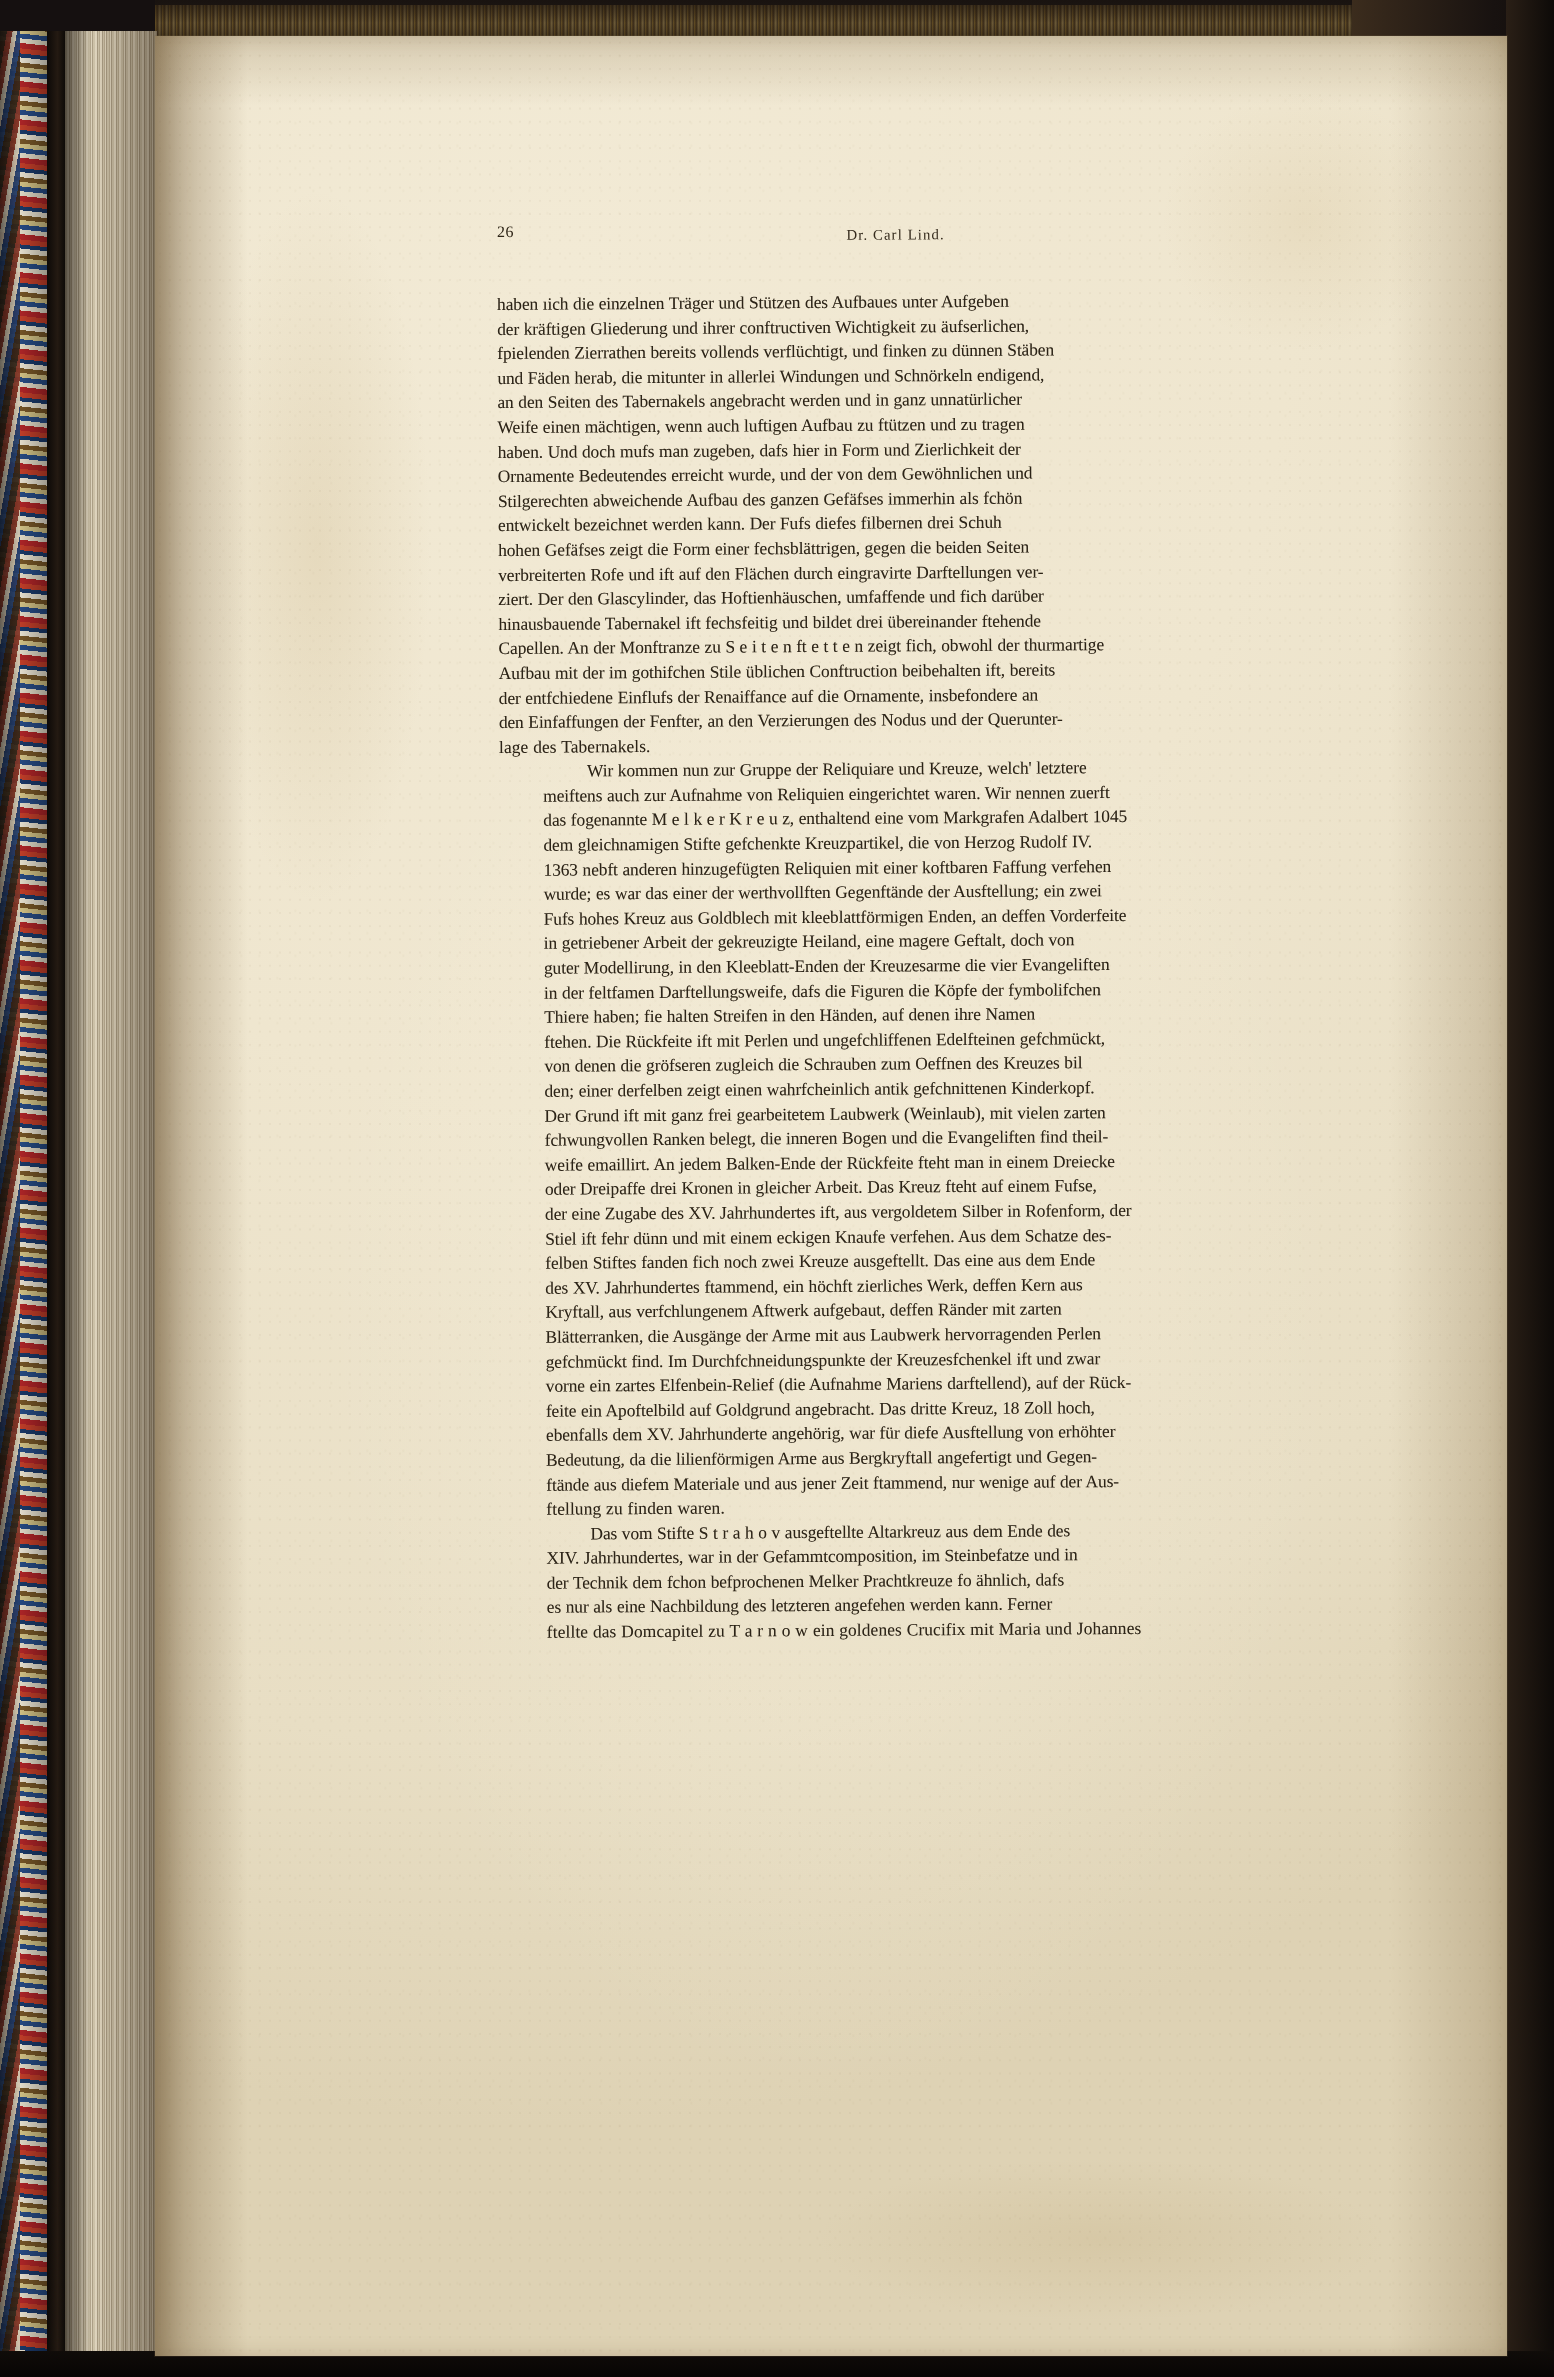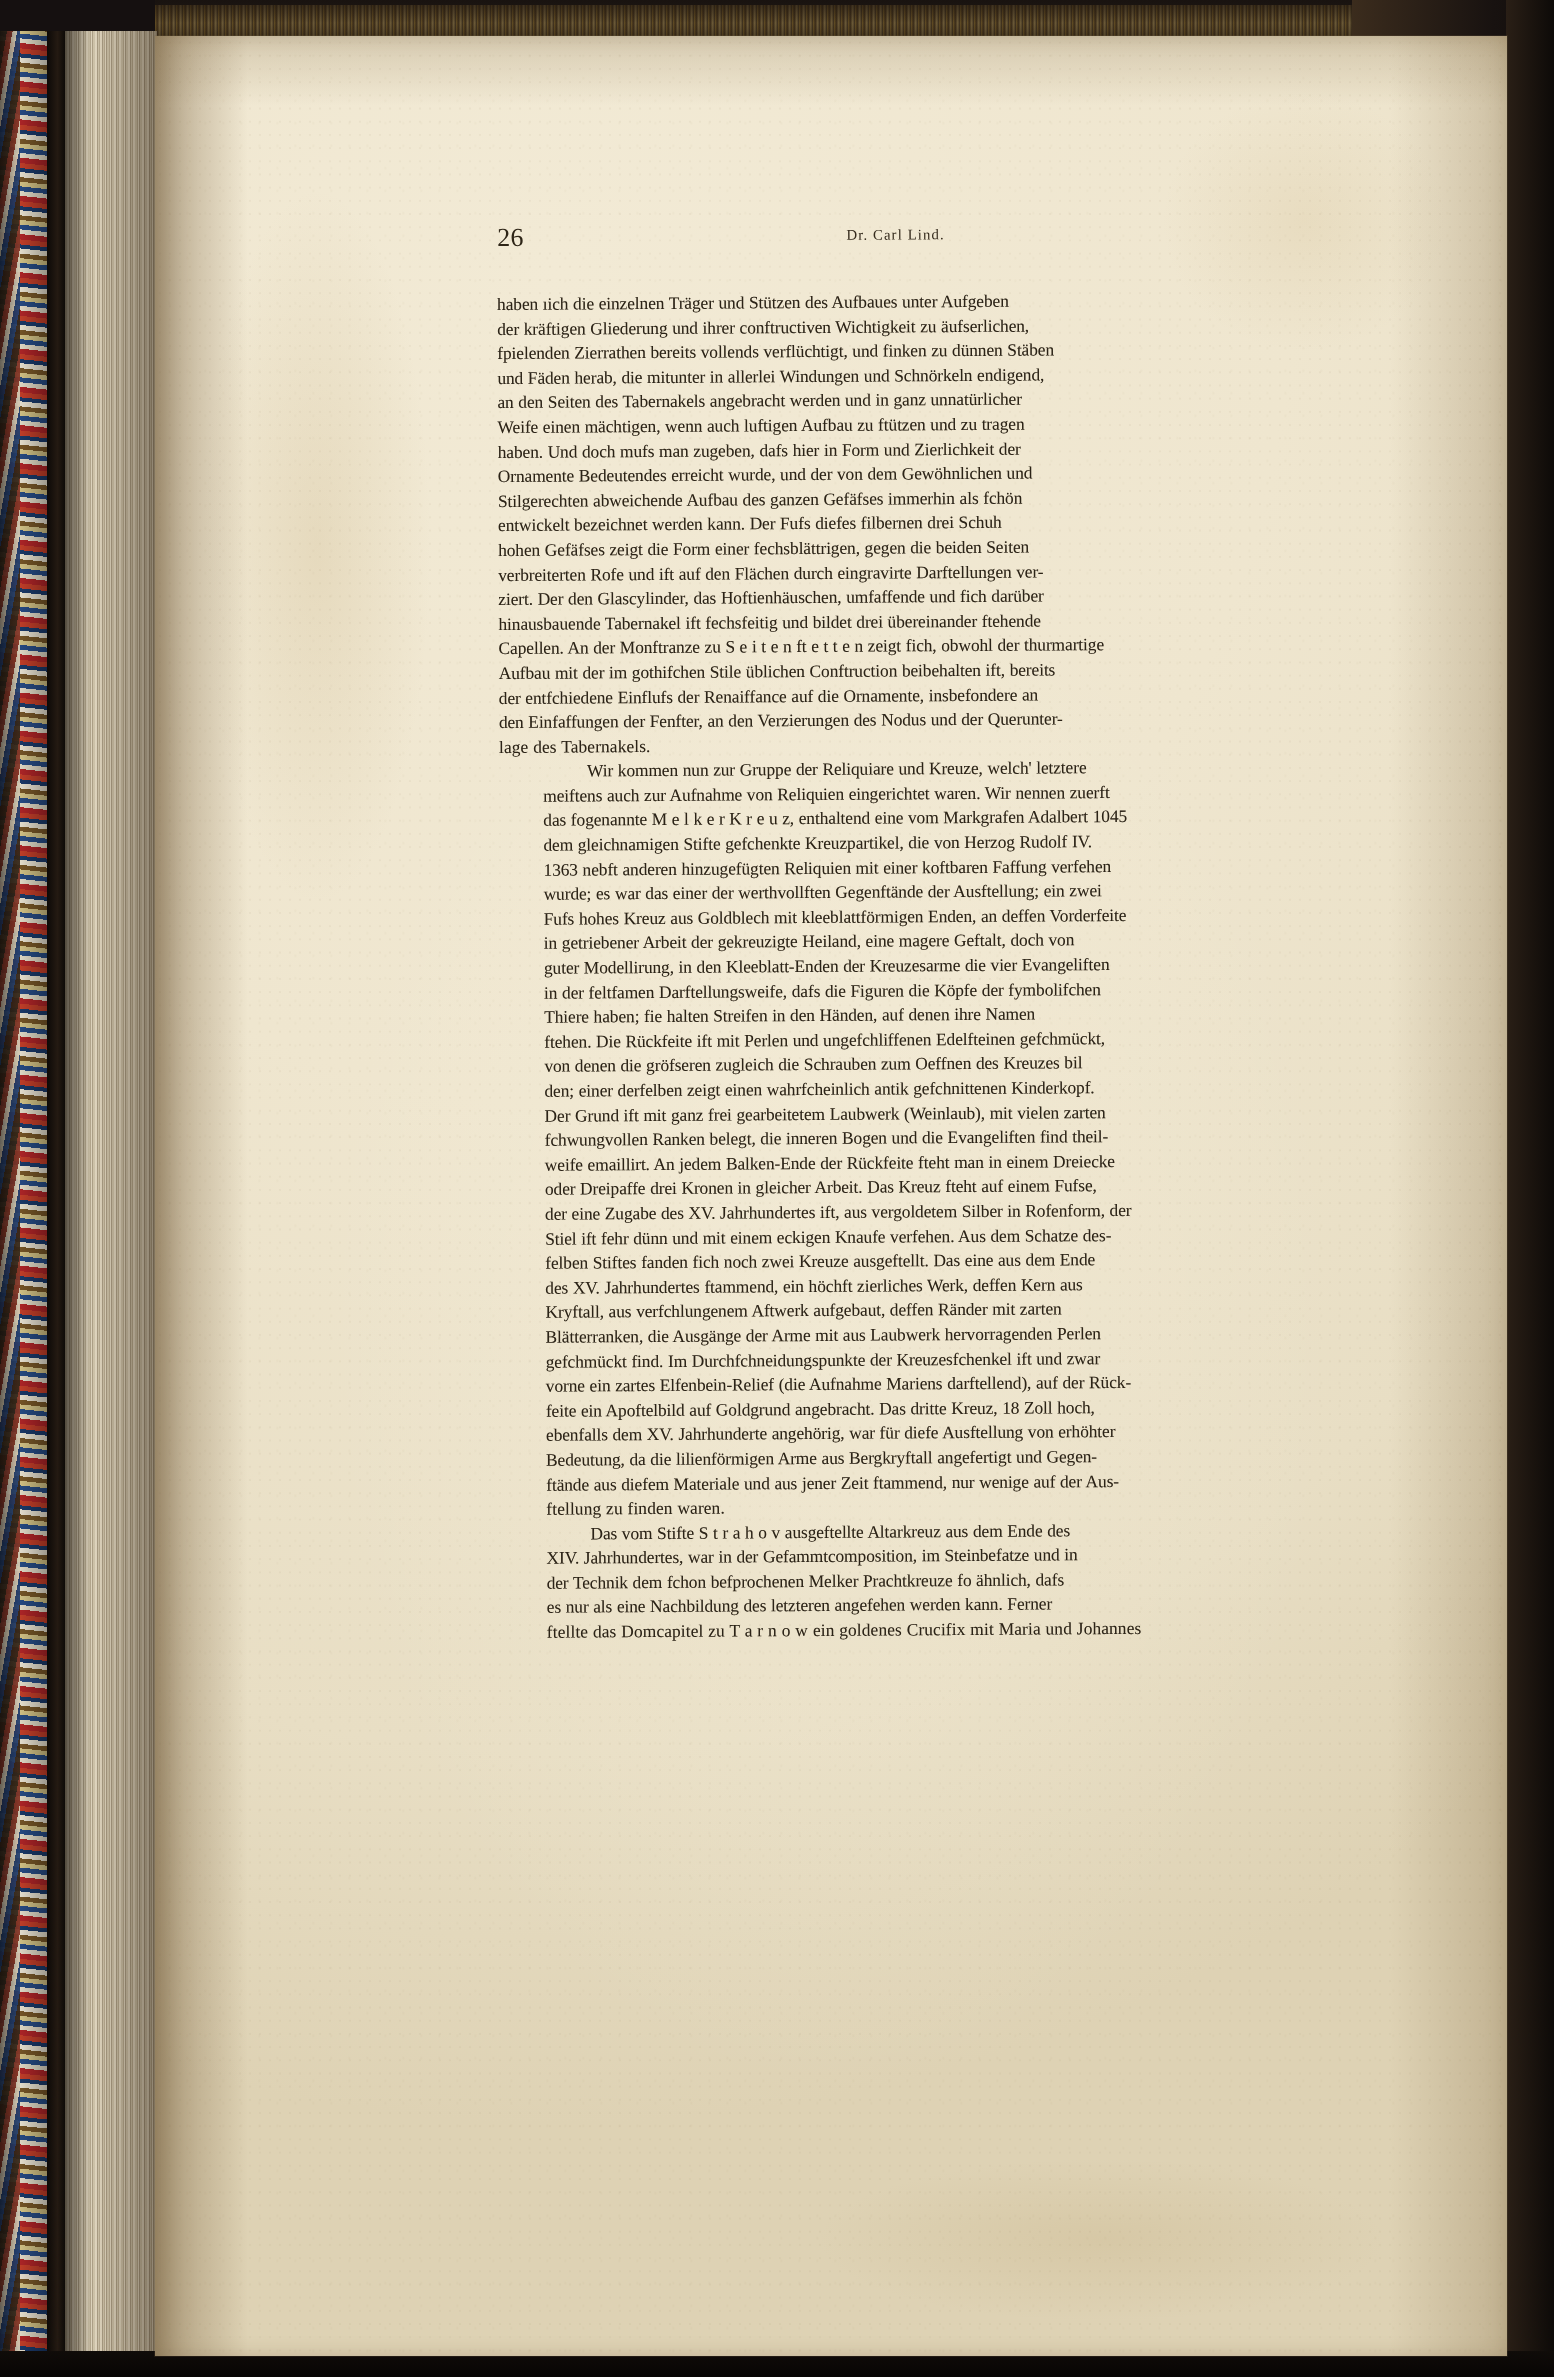--- a/index.html
+++ b/index.html
@@ -190,21 +190,21 @@
     position: absolute;
     left: 342px;
     top: 187px;
     width: 797px;
     z-index: 3;
     height: 23px;
   }
   .folio {
     position: absolute;
     left: 0; top: 0;
-    font-size: 26px;
+    font-size: 16px;
     color: #2e2517;
     letter-spacing: 0.4px;
   }
   .head-title {
     position: absolute;
     left: 0; right: 0; top: 6.2px;
     text-align: center;
     font-size: 14.8px;
     letter-spacing: 1.1px;
     color: #342a1c;

